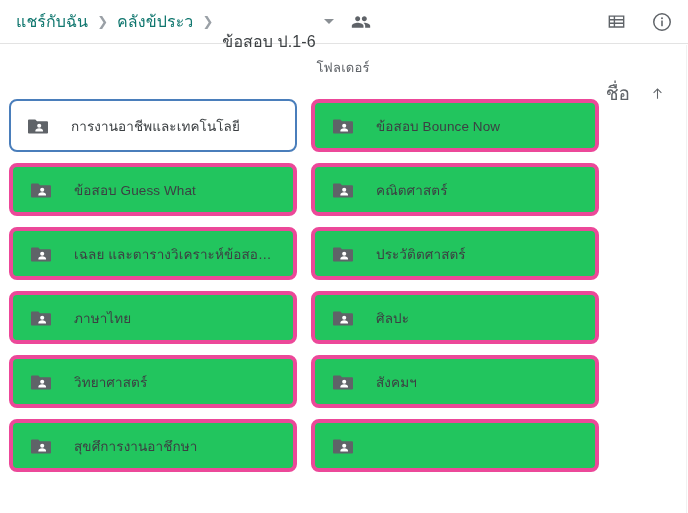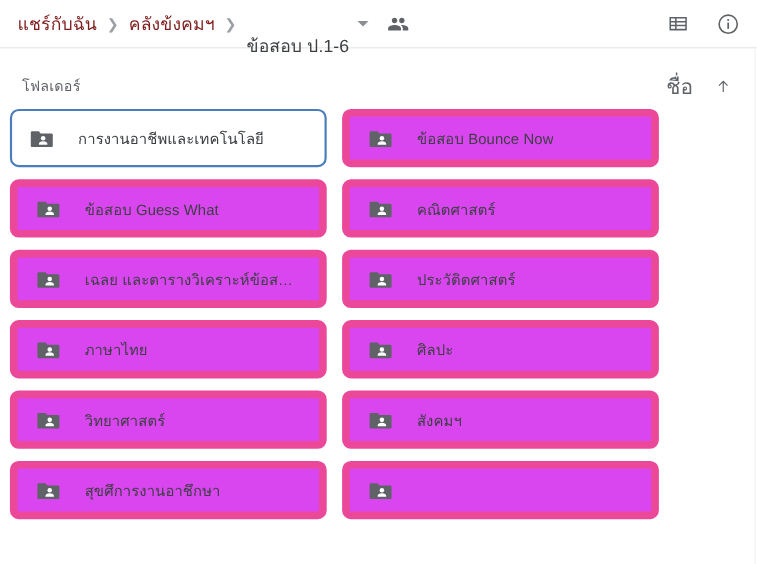--- a/index.html
+++ b/index.html
@@ -28,21 +28,21 @@
     background: #ffffff;
   }
   .crumbs {
     display: flex;
     align-items: center;
     flex: 1 1 auto;
     min-width: 0;
   }
   .crumb {
     font-size: 16px;
-    color: #7f1d1d;
+    color: #0f766e;
     white-space: nowrap;
     letter-spacing: 0.1px;
     cursor: pointer;
   }
   .crumb.current {
     color: #3c4043;
     font-size: 16px;
     margin-top: 40px;
   }
   .crumb-sep {
@@ -87,20 +87,21 @@
     padding: 0;
   }
 
   
   .subbar {
     height: 42px;
     display: flex;
     align-items: center;
     padding: 0 22px 0 20px;
     margin-top: 13px;
+    flex-direction: column;
   }
   .section-label {
     font-size: 13px;
     color: #5f6368;
     letter-spacing: 0.2px;
   }
   .sort-group {
     margin-left: auto;
     display: flex;
     align-items: center;
@@ -123,23 +124,23 @@
     grid-template-columns: 288px 288px;
     column-gap: 14px;
     row-gap: 11px;
     padding: 0 0 0 9px;
     box-sizing: border-box;
     border-radius: 25px;
   }
   .card {
     height: 53px;
     box-sizing: border-box;
-    border: 7px solid #ec4899;
+    border: 4px solid #ec4899;
     border-radius: 8px;
-    background: #d946ef;
+    background: #22c55e;
     display: flex;
     align-items: center;
     padding: 0 16px;
     cursor: pointer;
     overflow: hidden;
   }
   .card.selected {
     border: 2px solid #4a7ebb;
     background: #ffffff;
   }
@@ -177,21 +178,21 @@
 </head>
 <body>
 
 <div class="topbar">
 
   <div class="crumbs">
 
     <span class="crumb">แชร์กับฉัน</span>
     <span class="crumb-sep">❯</span>
 
-    <span class="crumb">คลังข้งคมฯ</span>
+    <span class="crumb">คลังข้ประว</span>
     <span class="crumb-sep">❯</span>
 
     <span class="crumb current">ข้อสอบ ป.1-6</span>
 
     <span class="caret"></span>
 
     <span class="people-icon">
       <svg width="20" height="20" viewBox="0 0 24 24" aria-hidden="true">
         <path fill="#5f6368" d="M16 11c1.66 0 2.99-1.34 2.99-3S17.66 5 16 5c-1.66 0-3 1.34-3 3s1.34 3 3 3zm-8 0c1.66 0 2.99-1.34 2.99-3S9.66 5 8 5C6.34 5 5 6.34 5 8s1.34 3 3 3zm0 2c-2.33 0-7 1.17-7 3.5V19h14v-2.5c0-2.33-4.67-3.5-7-3.5zm8 0c-.29 0-.62.02-.97.05 1.16.84 1.97 1.97 1.97 3.45V19h6v-2.5c0-2.33-4.67-3.5-7-3.5z"></path>
       </svg>

